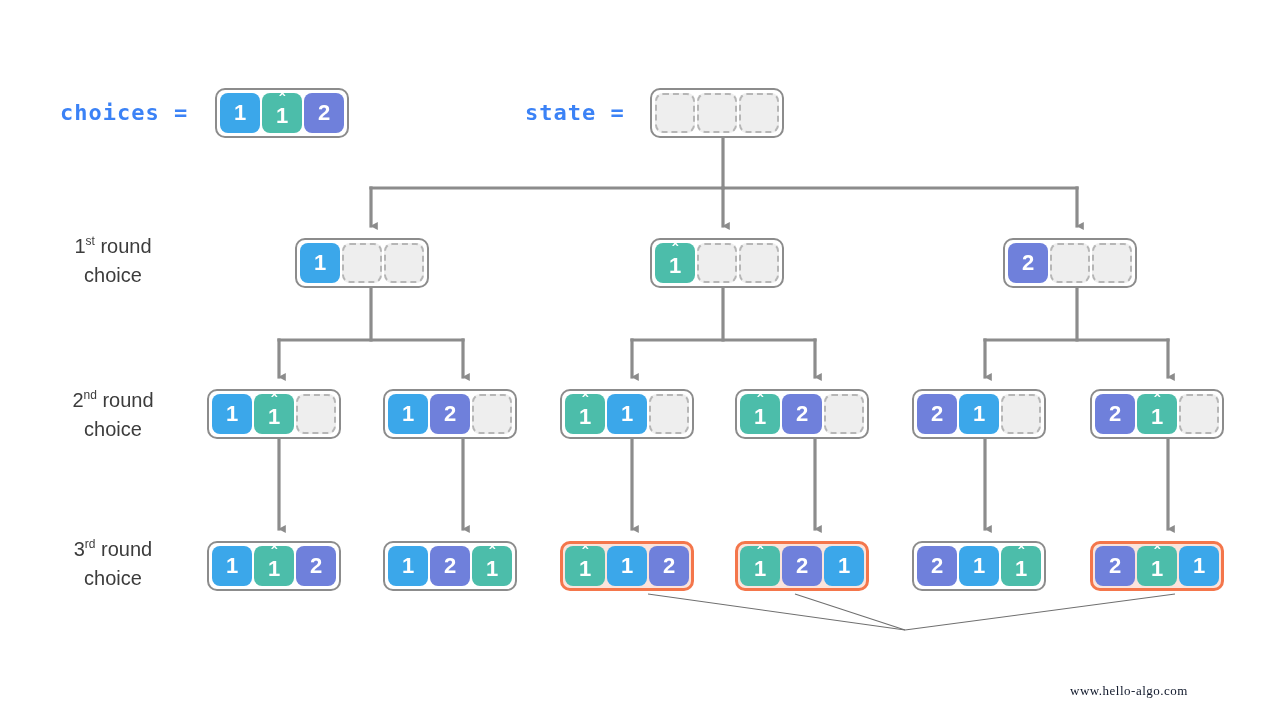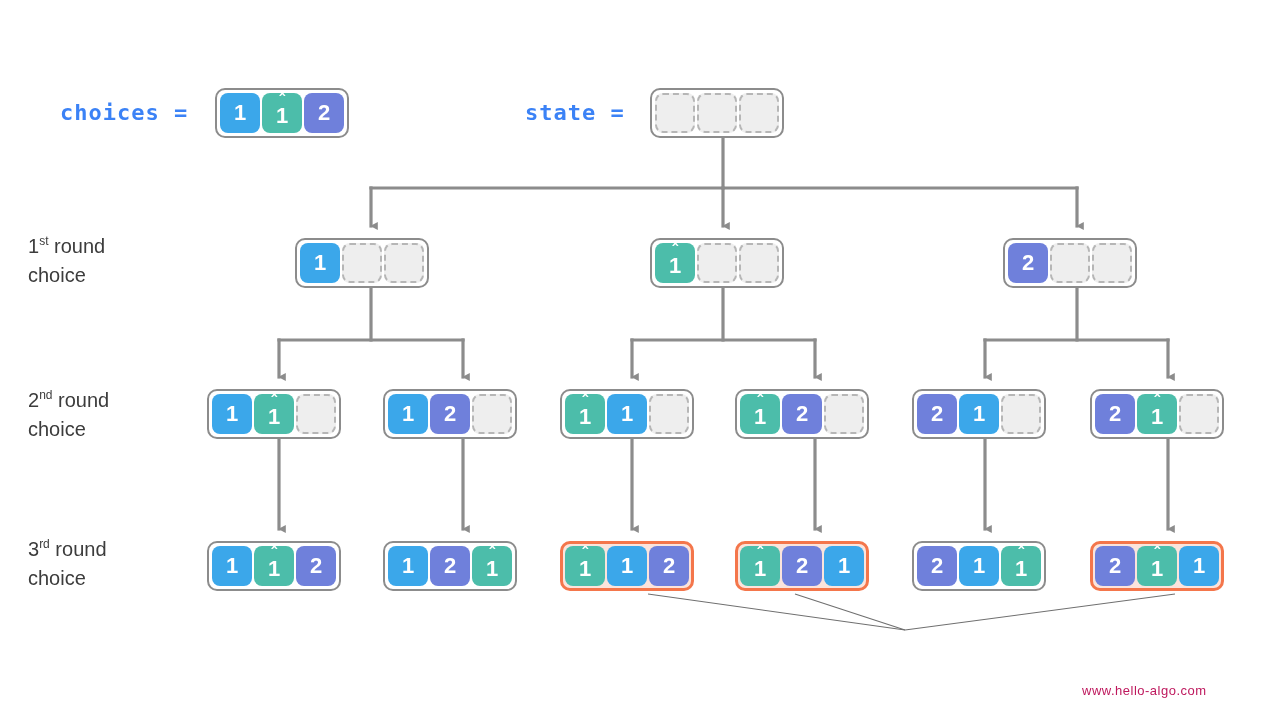--- a/index.html
+++ b/index.html
@@ -20,21 +20,21 @@
   .mono-label{
     font-family:"DejaVu Sans Mono","Liberation Mono",monospace;
     font-size:22px;font-weight:700;color:#3b82f6;
     letter-spacing:1px;white-space:nowrap;
   }
 
   
   .round-label{
     font-family:"Liberation Sans",sans-serif;
     font-size:20px;color:#3c3c3c;line-height:1.45;
-    text-align:left;width:170px;
+    text-align:center;width:170px;
   }
   .round-label sup{font-size:12px;vertical-align:super;}
 
   
   .arr{
     display:inline-flex;align-items:center;
     border:2px solid #8c8c8c;border-radius:10px;
     background:#ffffff;padding:3px;box-sizing:content-box;
     position:absolute;
   }
@@ -64,22 +64,22 @@
     position:absolute;left:50%;top:-8px;transform:translateX(-50%);
     font-size:17px;font-weight:700;line-height:1;
   }
 
   
   .caption{
     font-family:"Liberation Sans",sans-serif;
     font-size:21px;font-weight:700;color:#2b2b2b;white-space:nowrap;
   }
   .watermark{
-    font-family:Liberation Sans, sans-serif;
-    font-size:13px;color:#be185d;letter-spacing:.5px;white-space:nowrap;margin-left:12px;
+    font-family:Liberation Serif, serif;
+    font-size:13px;color:#0f172a;letter-spacing:.5px;white-space:nowrap;
   }
 </style>
 </head>
 <body>
 
 <div id="stage">
 
   <svg id="wires" viewBox="0 0 1280 720" xmlns="http://www.w3.org/2000/svg">
     <defs>
       <marker id="ah" markerWidth="9" markerHeight="9" refX="4.5" refY="7.4" orient="auto" markerUnits="userSpaceOnUse">

